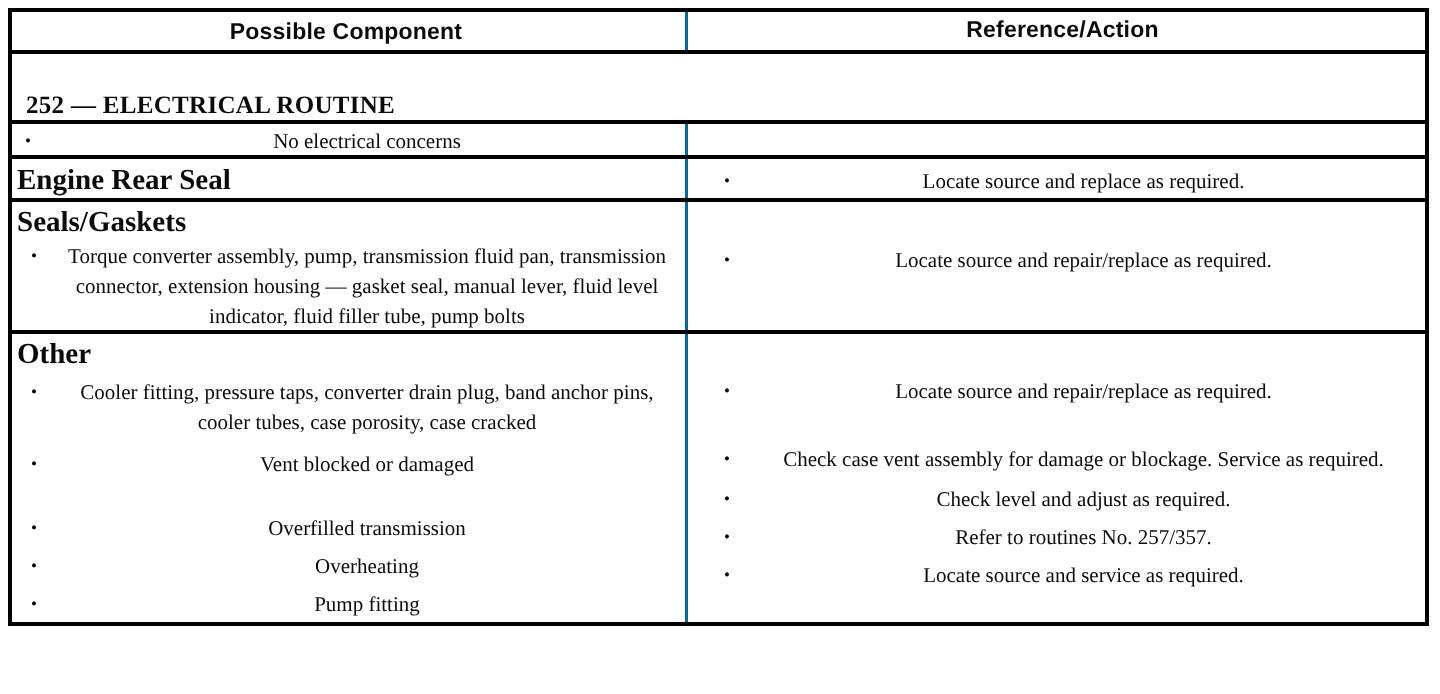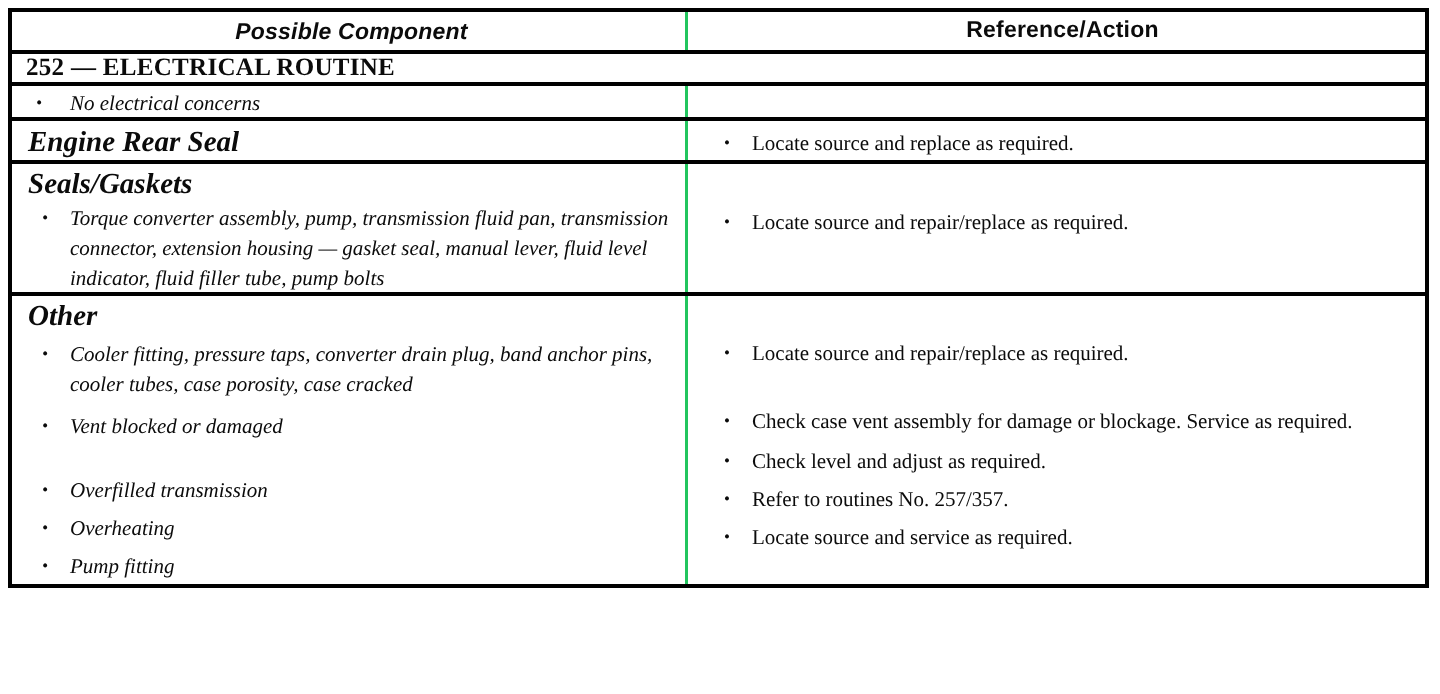--- a/index.html
+++ b/index.html
@@ -21,23 +21,22 @@
   .row {
     display: flex;
     border-bottom: 4px solid #000;
     position: relative;
   }
   .row:last-child { border-bottom: none; }
 
   .cell-left {
     width: 676px;
     flex: 0 0 676px;
-    border-right: 3px solid #22c55e;
-    padding: 0 10px 0 16px;
-    font-style: italic;
+    border-right: 3px solid #0369a1;
+    padding: 0 10px 0 5px;
   }
   .cell-right {
     flex: 1 1 auto;
     padding: 0 10px 4px 22px;
   }
 
   
   .header-row { height: 42px; align-items: center; }
   .header-row .cell-left, .header-row .cell-right {
     display: flex; align-items: center; justify-content: center;
@@ -50,21 +49,21 @@
 
   
   .section-row { height: 46px; align-items: center; }
   .section-row .section-text {
     font-weight: 700;
     font-size: 25px;
     padding-left: 14px;
     letter-spacing: 0.3px;
   }
   .section-row.s352 { height: 38px; }
-  .section-row.s252 { height: 32px; }
+  .section-row.s252 { height: 32px; margin-top: 38px; }
 
   .row-noelec { height: 35px; }
   .row-engine { height: 43px; }
   .row-seals  { height: 132px; }
   .row-other  { height: 288px; }
 
   .cell-title {
     font-weight: 700;
     font-size: 29px;
     line-height: 30px;
@@ -74,21 +73,21 @@
     display: flex;
     font-size: 21px;
     line-height: 30px;
   }
   .bullet {
     flex: 0 0 42px;
     padding-left: 14px;
     font-size: 17px;
     line-height: 30px;
   }
-  .bullet-text { flex: 1 1 auto; }
+  .bullet-text { flex: 1 1 auto; text-align: center; }
 
   
   .row-noelec .bullet-item { margin-top: 2px; }
   .row-noelec .bullet { padding-left: 8px; }
 
   .row-engine .cell-title { margin-top: 6px; }
   .row-engine .action-1 { margin-top: 7px; }
 
   .row-seals .cell-title { margin-top: 5px; }
   .row-seals .comp-1 { margin-top: 4px; }

